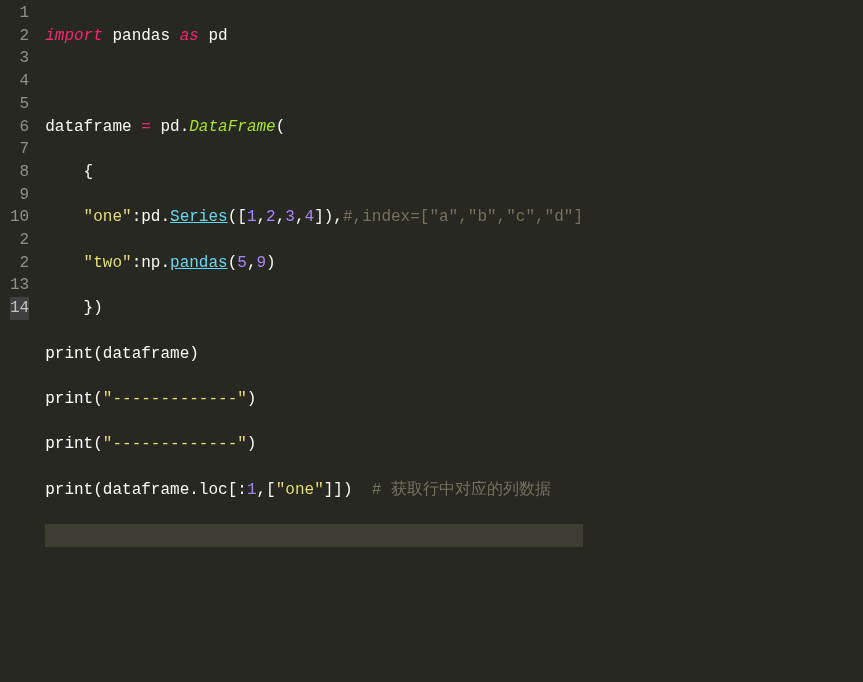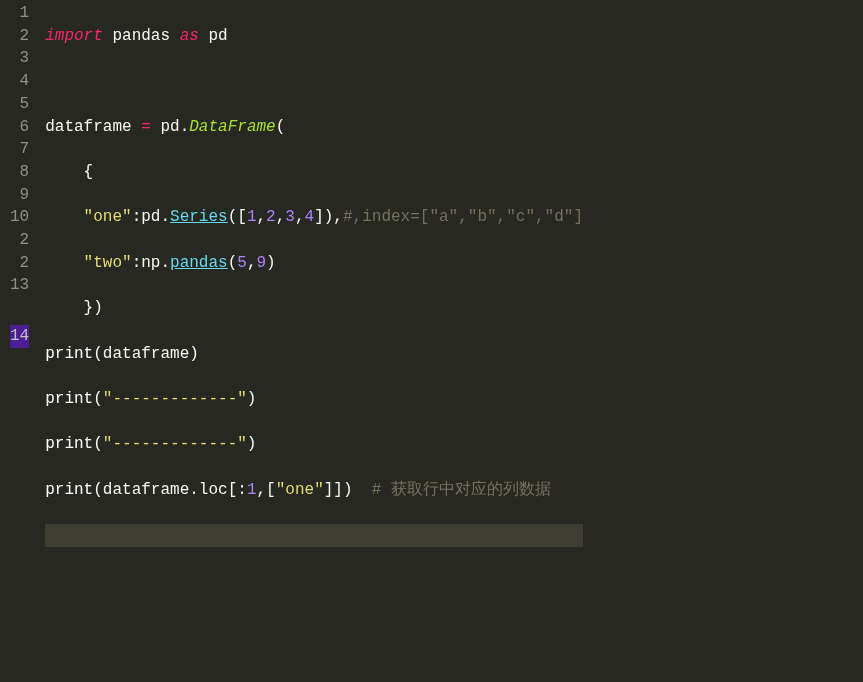--- a/index.html
+++ b/index.html
@@ -25,21 +25,21 @@
       line-height: 22.7px;
     }
     .gutter .ln { display: block; }
     .code {
       padding: 2px 0;
       line-height: 22.7px;
       white-space: pre;
     }
     .line { display: block; min-height: 22.7px; }
     .line.active { background: #3e3d32; }
-    .gutter .ln.active { background: #4c1d95; color: #c2c2bf; margin-top: 28px; }
+    .gutter .ln.active { background: #404040; color: #c2c2bf; }
 
     .kw  { color: #f92672; font-style: italic; }      
     .id  { color: #f8f8f2; }
     .mod { color: #f8f8f2; text-align: center; }
     .alias { color: #f8f8f2; }
     .assign{ color: #f92672; }
     .cls { color: #a6e22e; font-style: italic; }
     .fn  { color: #66d9ef; text-decoration: underline; }
     .call{ color: #ffffff; }
     .str { color: #e6db74; }

